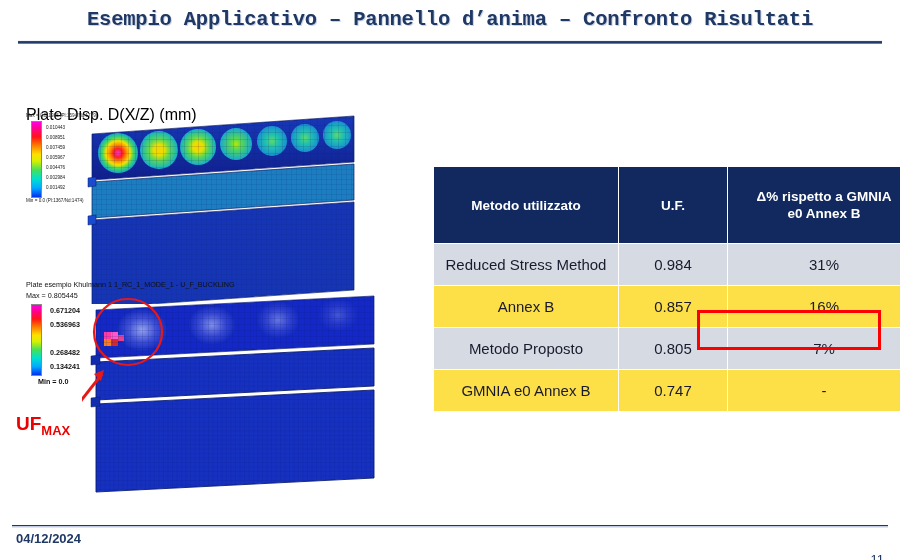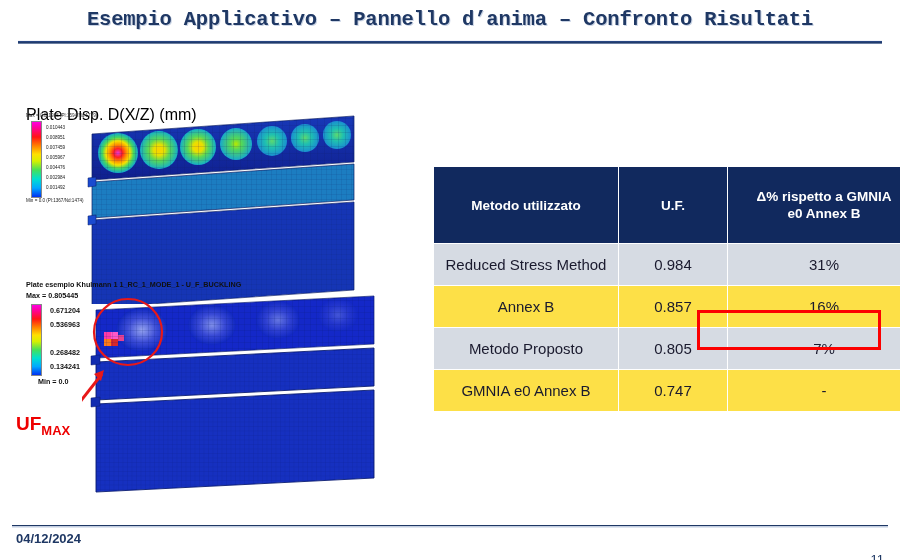--- a/index.html
+++ b/index.html
@@ -33,21 +33,21 @@
   }
   .footer-page{
     position:absolute;right:16px;top:552px;font-size:13px;color:#1f3864;font-weight:normal;
   }
 
   
   .fig1{position:absolute;left:24px;top:60px;width:360px;height:210px;margin-top:44px;}
   .fig2{position:absolute;left:24px;top:280px;width:360px;height:225px;}
 
   .lgd-title{font-size:4.6px;color:#333;line-height:6px;white-space:nowrap;}
-  .lgd-title2{font-size:7.2px;color:#111;font-weight:bold;line-height:10px;white-space:nowrap;}
+  .lgd-title2{font-size:7.2px;color:#111;font-weight:normal;line-height:10px;white-space:nowrap;}
 
   .cbar{
     position:absolute;width:9px;
     background:linear-gradient(to bottom,
       #ff00e0 0%, #ff00a0 7%, #ff1414 20%, #ff7a00 31%,
       #ffe000 43%, #d7f000 52%, #44e05a 64%,
       #00e0d0 76%, #00a8ff 88%, #0030f0 100%);
     border:0.5px solid #888;
   }
   .cbar-row{position:absolute;font-size:4.6px;color:#222;white-space:nowrap;}

